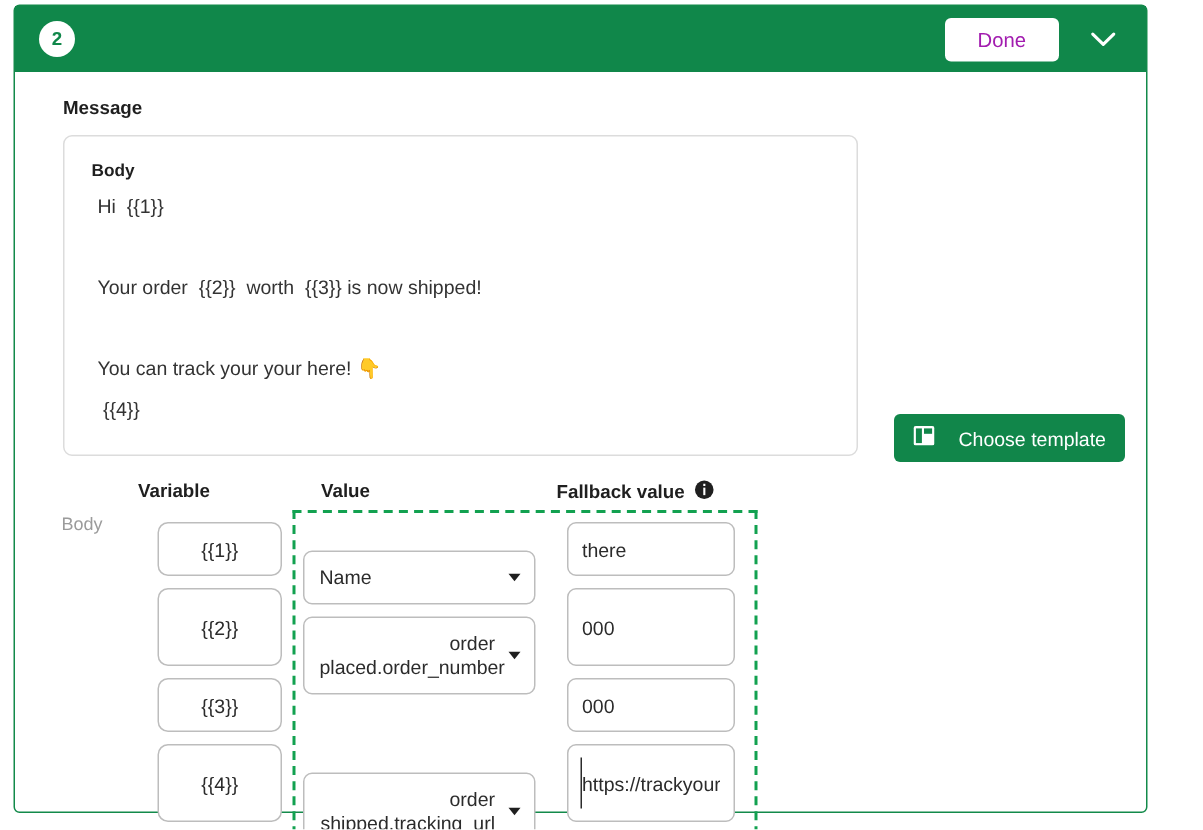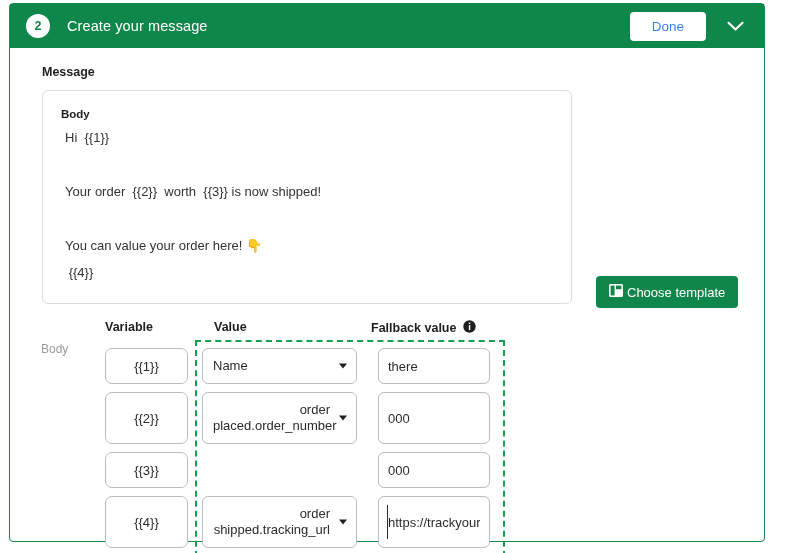--- a/index.html
+++ b/index.html
@@ -57,21 +57,21 @@
   }
   .header-title {
     color: #ffffff;
     font-size: 14.5px;
     margin-left: 17px;
     letter-spacing: .1px;
   }
   .header-spacer { flex: 1 1 auto; }
   .done-button {
     background: #ffffff;
-    color: #3b82f6;
+    color: #a21caf;
     font-size: 13.5px;
     border: none;
     border-radius: 4px;
     padding: 7px 22px;
     cursor: pointer;
     font-family: inherit;
   }
   .chevron-btn {
     width: 34px;
     height: 34px;
@@ -136,42 +136,42 @@
     left: 586px;
     top: 228px;
     background: #11864a;
     color: #ffffff;
     border: none;
     border-radius: 4px;
     font-size: 13px;
     padding: 8px 13px;
     display: flex;
     align-items: center;
-    gap: 4px;
+    gap: 16px;
     cursor: pointer;
     font-family: inherit;
   }
   .tpl-icon { display: block; }
 
   
   .col-headers {
     position: absolute;
     top: 272px;
     left: 0;
     right: 0;
     height: 20px;
   }
   .col-head {
     position: absolute;
     font-size: 12.5px;
     font-weight: bold;
     color: #1f1f1f;
     top: 0;
   }
-  .col-head.variable { left: 95px; }
+  .col-head.variable { left: 82px; }
   .col-head.value    { left: 204px; }
   .col-head.fallback { left: 361px; display: flex; align-items: center; gap: 7px; }
   .info-icon { display: block; }
 
   .row-group-label {
     position: absolute;
     left: 31px;
     top: 294px;
     font-size: 12px;
     color: #9b9b9b;
@@ -223,20 +223,21 @@
     justify-content: center;
     border-radius: 7px;
   }
   .var-pill .pill-inner { font-size: 13px; }
 
   .value-select {
     left: 192px;
     width: 155px;
     padding: 0 26px 0 10px;
     cursor: pointer;
+    margin-top: 19px;
   }
   .value-select .sel-text {
     width: 100%;
     line-height: 16px;
   }
   .value-select.wrap .sel-text {
     text-align: right;
     white-space: normal;
   }
   .caret {
@@ -274,41 +275,40 @@
   }
 </style>
 </head>
 <body>
 
 <div id="root">
   <div class="card">
 
     <div class="card-header">
       <div class="step-badge">2</div>
-      <div class="header-title">Create your message</div>
       <div class="header-spacer"></div>
       <button class="done-button">Done</button>
       <div class="chevron-btn">
         <svg width="17" height="11" viewBox="0 0 17 11" fill="none">
           <path d="M1.5 1.8 L8.5 8.6 L15.5 1.8" stroke="#ffffff" stroke-width="2.1" stroke-linecap="round" stroke-linejoin="round"></path>
         </svg>
       </div>
     </div>
 
     <div class="card-body">
 
       <div class="message-label">Message</div>
 
       <div class="message-box">
         <div class="body-caption">Body</div>
         <div class="body-text">Hi  {{1}}</div>
         <div class="body-text">&nbsp;</div>
         <div class="body-text">Your order  {{2}}  worth  {{3}} is now shipped!</div>
         <div class="body-text">&nbsp;</div>
-        <div class="body-text"><span>You can value your order here! </span><span class="emoji">👇</span></div>
+        <div class="body-text"><span>You can track your your here! </span><span class="emoji">👇</span></div>
         <div class="body-text"> {{4}}</div>
         <div class="body-text">&nbsp;</div>
         <div class="body-text">Regards,</div>
 
       </div>
 
       <button class="choose-template">
         <span class="tpl-icon">
           <svg width="14" height="13" viewBox="0 0 14 13">
             <rect x="0" y="0" width="14" height="13" rx="1.5" fill="#ffffff"></rect>

